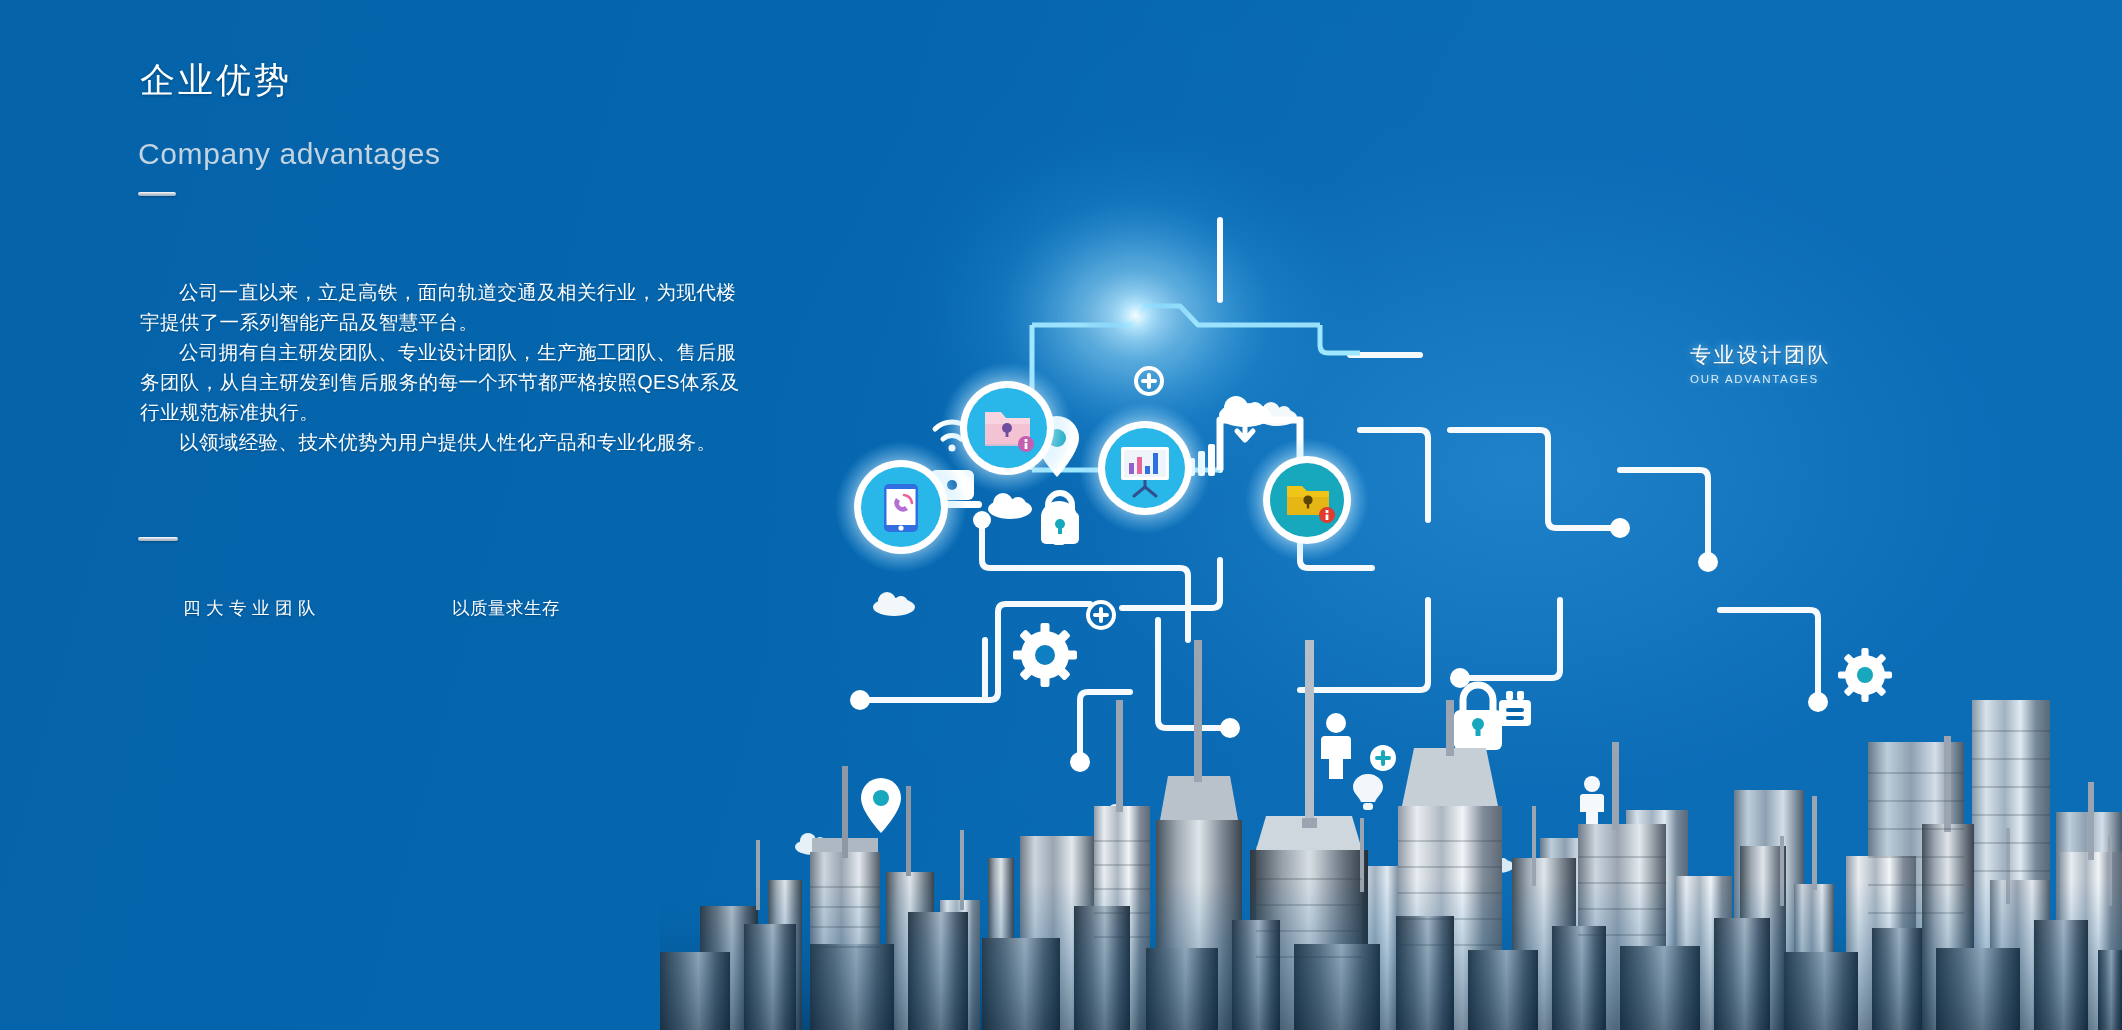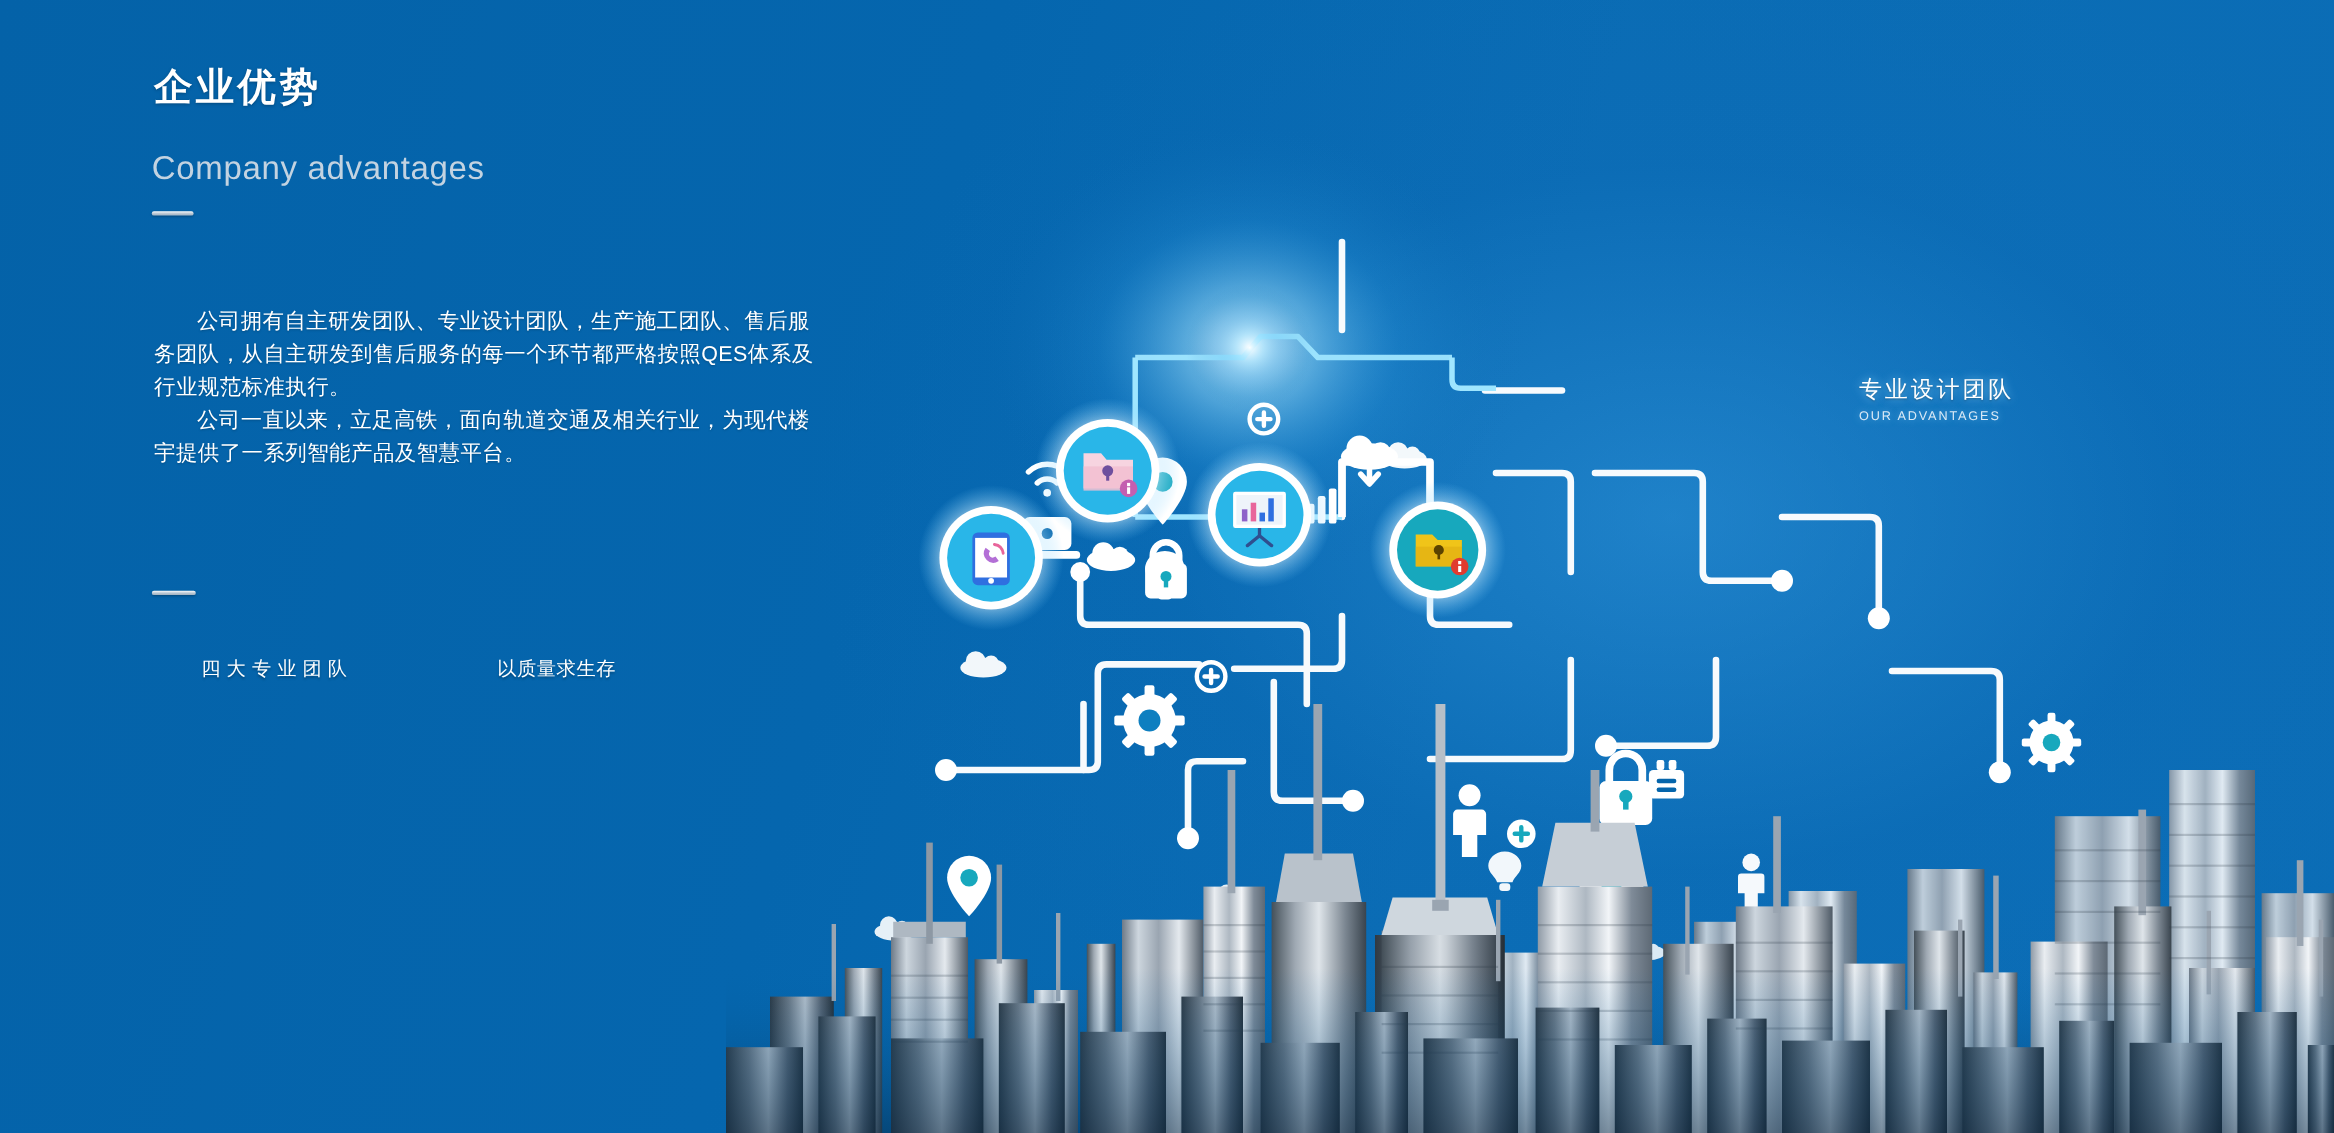--- a/index.html
+++ b/index.html
@@ -18,21 +18,21 @@
       radial-gradient(1100px 760px at 1520px 470px, rgba(60,160,230,.42) 0%, rgba(20,110,190,.16) 42%, rgba(0,0,0,0) 72%),
       linear-gradient(105deg,#0462a8 0%,#0566ae 38%,#0a6cb4 62%,#0b6db6 100%);
     overflow:hidden;
   }
 
   
   #left{ position:absolute; left:0; top:0; width:960px; height:1030px; }
 
   .title-cn{
     position:absolute; left:140px; top:59px;
-    font-size:35px; font-weight:bold; color:#ffffff;
+    font-size:35px; font-weight:normal; color:#ffffff;
     letter-spacing:3px; line-height:1.2;
     text-shadow:0 1px 3px rgba(0,0,0,.28);
   }
   .title-en{
     position:absolute; left:138px; top:136px;
     font-size:30px; font-weight:400; color:#c3d3e1;
     letter-spacing:.6px; line-height:1.2;
   }
   .rule{
     position:absolute;
@@ -100,22 +100,23 @@
 
 <div id="page">
 
   <div id="left">
 
     <div class="title-cn">企业优势</div>
     <div class="title-en">Company advantages</div>
     <div class="rule r1"></div>
 
     <div id="para">
+      <p>公司一直以来，立足高铁，面向轨道交通及相关行业，为现代楼宇提供了一系列智能产品及智慧平台。</p>
       <p>公司拥有自主研发团队、专业设计团队，生产施工团队、售后服务团队，从自主研发到售后服务的每一个环节都严格按照QES体系及行业规范标准执行。</p>
-      <p>公司一直以来，立足高铁，面向轨道交通及相关行业，为现代楼宇提供了一系列智能产品及智慧平台。</p>
+      <p>以领域经验、技术优势为用户提供人性化产品和专业化服务。</p>
     </div>
 
     <div class="rule r2"></div>
 
     <div id="stats">
       <div class="stat-row">
         <div class="stat spaced">四大专业团队</div>
         <div class="stat">以质量求生存</div>
       </div>
     </div>

